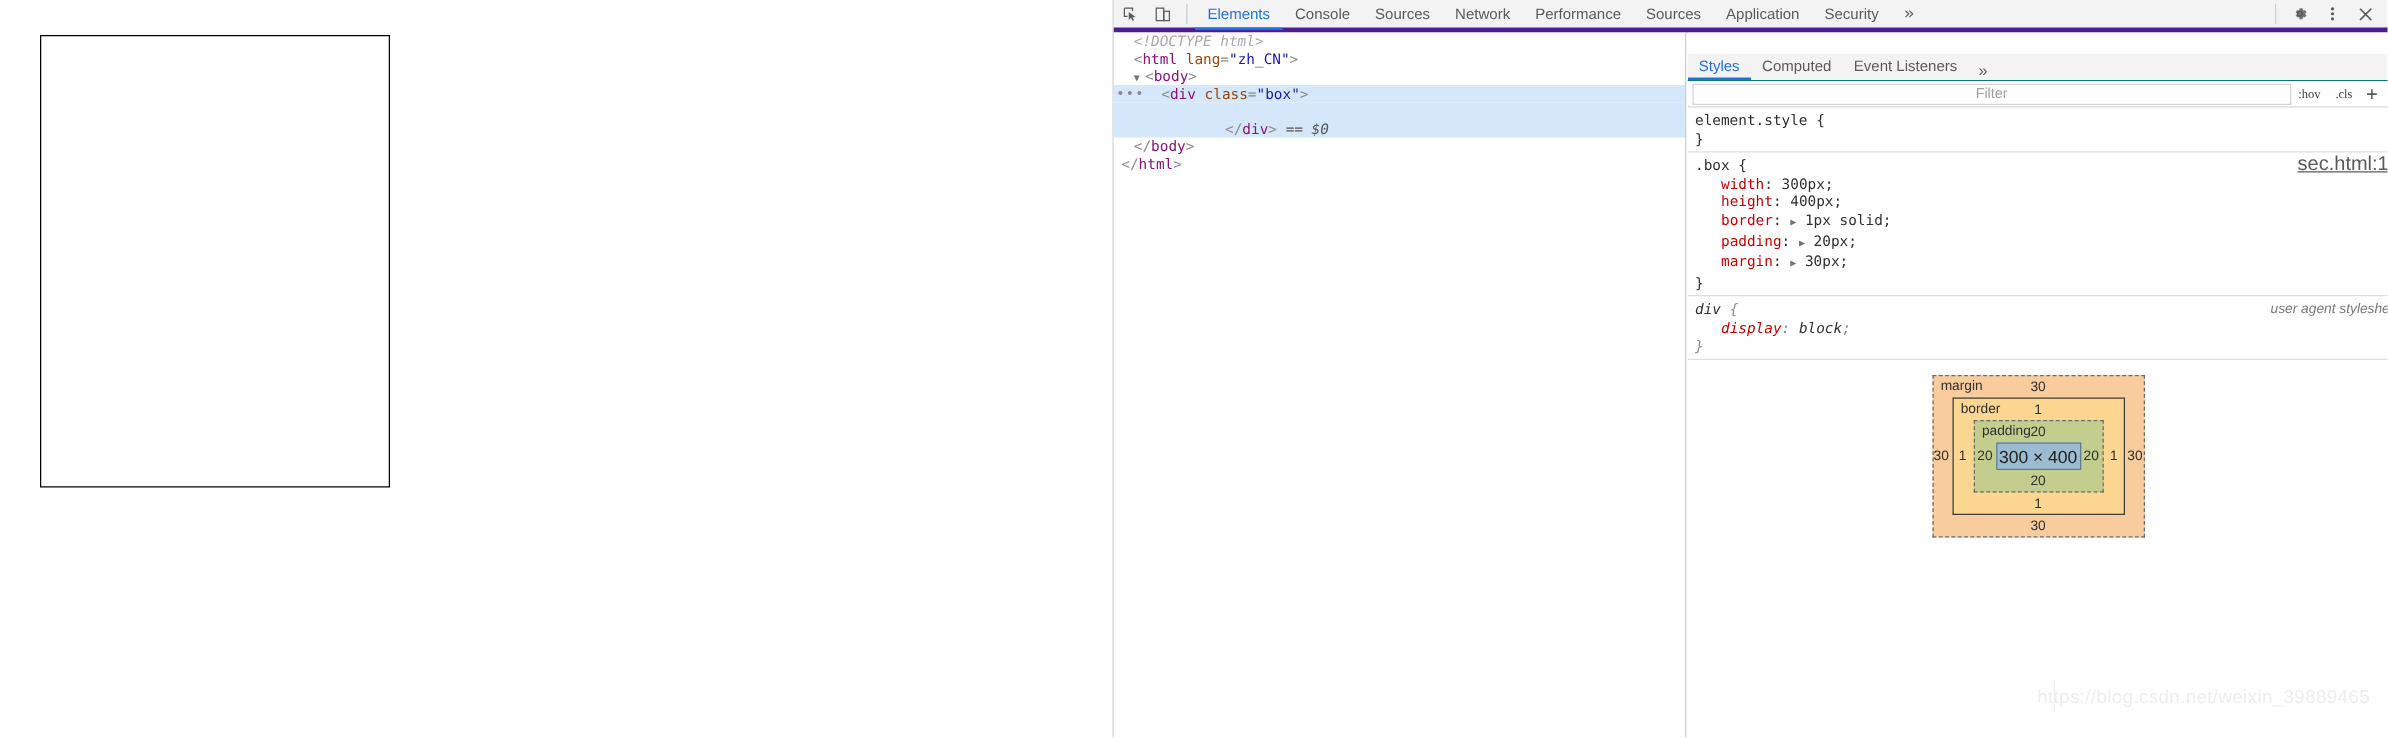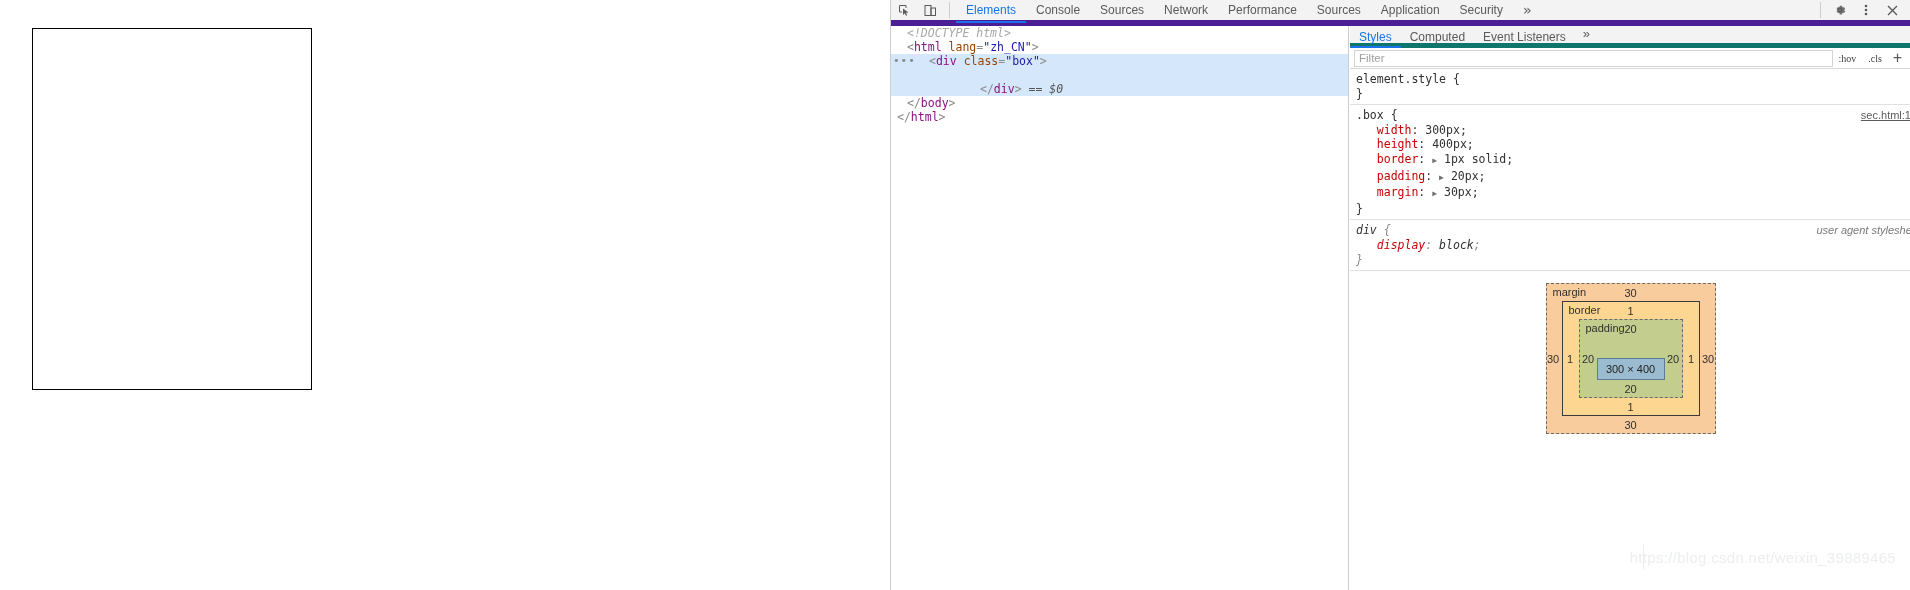--- a/index.html
+++ b/index.html
@@ -29,21 +29,21 @@
     position:absolute; left:890px; top:0; width:1020px; height:590px;
     background:#ffffff;
     border-left:1px solid #cdcdcd;
     font-family:"DejaVu Sans Mono", monospace;
   }
 
   
   #dt-toolbar {
     position:absolute; left:0; top:0; width:1020px; height:26px;
     background:#f3f3f3;
-    border-bottom:6px solid #4c1d95;
+    border-bottom:4px solid #4c1d95;
     display:flex; align-items:center;
   }
   .tb-icon-btn {
     width:26px; height:24px;
     display:flex; align-items:center; justify-content:center;
     cursor:pointer;
   }
   .tb-sep {
     width:1px; height:16px; background:#cdcdcd; margin:0 6px;
   }
@@ -89,39 +89,40 @@
     position:absolute; left:2px; top:2px;
     color:#888; font-size:11px; letter-spacing:1px; line-height:10px;
   }
 
   
   #styles-pane {
     position:absolute; left:459px; top:26px; width:561px; height:564px;
     background:#ffffff; overflow:hidden;
   }
   #styles-tabs {
-    height:22px; background:#f3f3f3; border-bottom:5px solid #0f766e;
-    display:flex; align-items:flex-start;
-    font-family:"Liberation Sans", sans-serif;
+    height:22px; background:#f3f3f3; border-bottom:1px solid #0f766e;
+    display:flex; align-items:flex-end;
+    font-family:"Liberation Sans", sans-serif;
+    margin-top:17px;
   }
   .st-tab {
     font-size:12px; color:#5a5a5a; padding:0 9px; height:22px;
     display:flex; align-items:center; cursor:pointer; white-space:nowrap;
   }
   .st-tab.active { color:#1a73e8; box-shadow: inset 0 -2px 0 #1a73e8; }
   .st-more { font-size:13px; color:#5a5a5a; padding:0 8px; cursor:pointer; }
 
   #filter-row {
     height:21px; background:#fff; border-bottom:1px solid #d8d8d8;
     display:flex; align-items:center; padding:0 4px;
   }
   #filter-input {
     flex:1; border:1px solid #d4d4d4; height:17px;
     font-family:"Liberation Sans", sans-serif; font-size:11.5px;
-    color:#5a5a5a; padding:0 4px; outline:none; background:#fff;
+    color:#5a5a5a; padding:0 4px; outline:none; background:#fff;text-align:center;
   }
   #filter-input::placeholder { color:#a0a0a0; }
   .filter-btn {
     font-family:Liberation Serif, serif;
     font-size:10px; color:#3c3c3c; padding:0 6px; cursor:pointer;
   }
   .filter-plus { font-size:15px; color:#5a5a5a; padding:0 5px; cursor:pointer; line-height:14px; }
 
   .css-rule {
     font-family:"DejaVu Sans Mono", monospace;
@@ -129,21 +130,21 @@
     color:#303030; padding:3px 0 3px 6px;
     border-bottom:1px solid #e0e0e0;
     position:relative;
   }
   .css-sel  { color:#303030; }
   .css-prop { color:#c80000; }
   .css-val  { color:#303030; }
   .css-src {
     position:absolute; right:0px; top:3px;
     font-family:"Liberation Sans", sans-serif;
-    font-size:11px; color:#5a5a5a;
+    font-size:16px; color:#5a5a5a;
     text-decoration:underline; cursor:pointer;
   }
   .css-ua {
     position:absolute; right:-10px; top:3px;
     font-family:"Liberation Sans", sans-serif;
     font-size:11px; color:#787878; font-style:italic;
   }
   .ua-rule { font-style:italic; color:#8a8a8a; }
   .ua-rule .css-prop { color:#c80000; font-style:italic;}
   .ua-rule .css-val { color:#303030; font-style:italic;}
@@ -172,21 +173,21 @@
     width:138px;
   }
   .bm-padding {
     background:#c3cd8e; border:1px dashed #6b6b6b;
     width:104px;
   }
   .bm-content {
     background:#9bbcd0; border:1px solid #5a7f94;
     width:68px; height:22px;
     display:flex; align-items:center; justify-content:center;
-    font-size:11px; color:#222;margin-top:21px;
+    font-size:14px; color:#222;
   }
   .bm-label {
     position:absolute; left:6px; top:2px; font-size:11px; color:#303030;
   }
   .bm-top, .bm-bottom {
     height:17px; display:flex; align-items:center; justify-content:center;
     font-size:11px;
   }
   .bm-mid { display:flex; align-items:center; justify-content:center; }
   .bm-side {
@@ -266,20 +267,21 @@
     </div>
   </div>
 
   <div id="dom-pane">
 
     <div class="dom-line" style="padding-left:16px;"><span class="tok-doctype">&lt;!DOCTYPE html&gt;</span></div>
 
     <div class="dom-line" style="padding-left:16px;"><span class="tok-punct">&lt;</span><span class="tok-tag">html</span><span> </span><span class="tok-attr">lang</span><span class="tok-punct">=</span><span class="tok-val">"zh_CN"</span><span class="tok-punct">&gt;</span></div>
 
 
+    <div class="dom-line" style="padding-left:16px;"><span class="disclosure">▼</span><span class="tok-punct">&lt;</span><span class="tok-tag">body</span><span class="tok-punct">&gt;</span></div>
 
     <div class="dom-line selected" style="padding-left:38px;"><span class="ellipsis-dots">•••</span><span class="tok-punct">&lt;</span><span class="tok-tag">div</span><span> </span><span class="tok-attr">class</span><span class="tok-punct">=</span><span class="tok-val">"box"</span><span class="tok-punct">&gt;</span></div>
 
     <div class="dom-line selected">&nbsp;</div>
 
     <div class="dom-line selected" style="padding-left:89px;"><span class="tok-punct">&lt;/</span><span class="tok-tag">div</span><span class="tok-punct">&gt;</span><span class="tok-dollar"> == $0</span></div>
 
     <div class="dom-line" style="padding-left:16px;"><span class="tok-punct">&lt;/</span><span class="tok-tag">body</span><span class="tok-punct">&gt;</span></div>
 
     <div class="dom-line" style="padding-left:6px;"><span class="tok-punct">&lt;/</span><span class="tok-tag">html</span><span class="tok-punct">&gt;</span></div>

